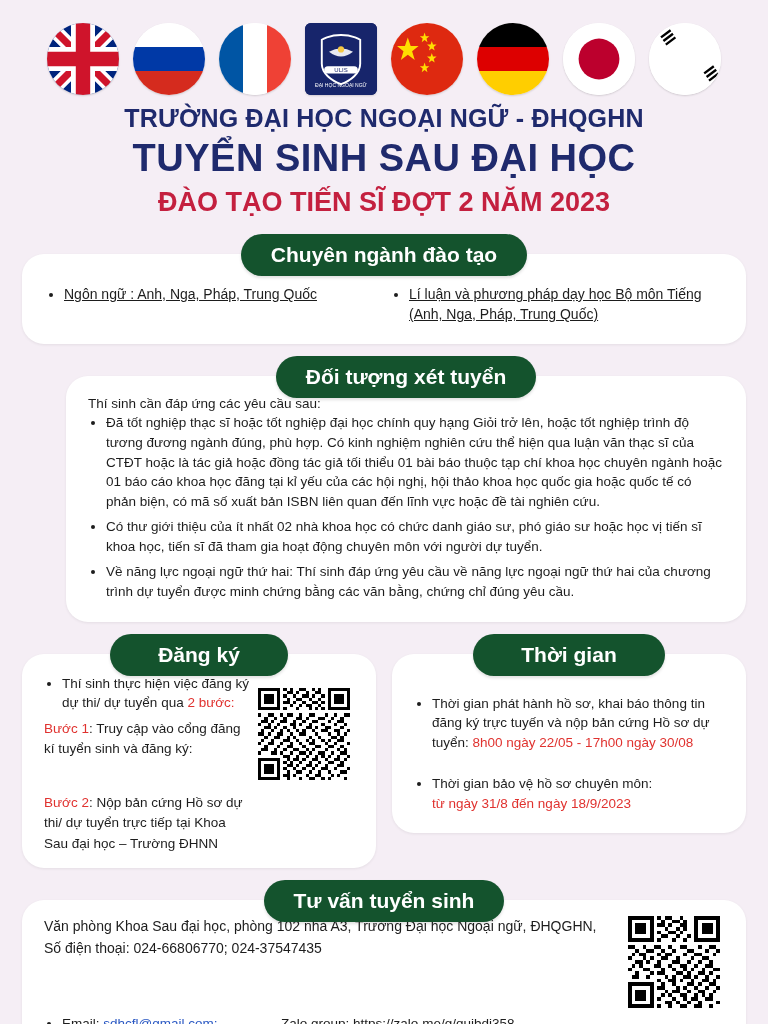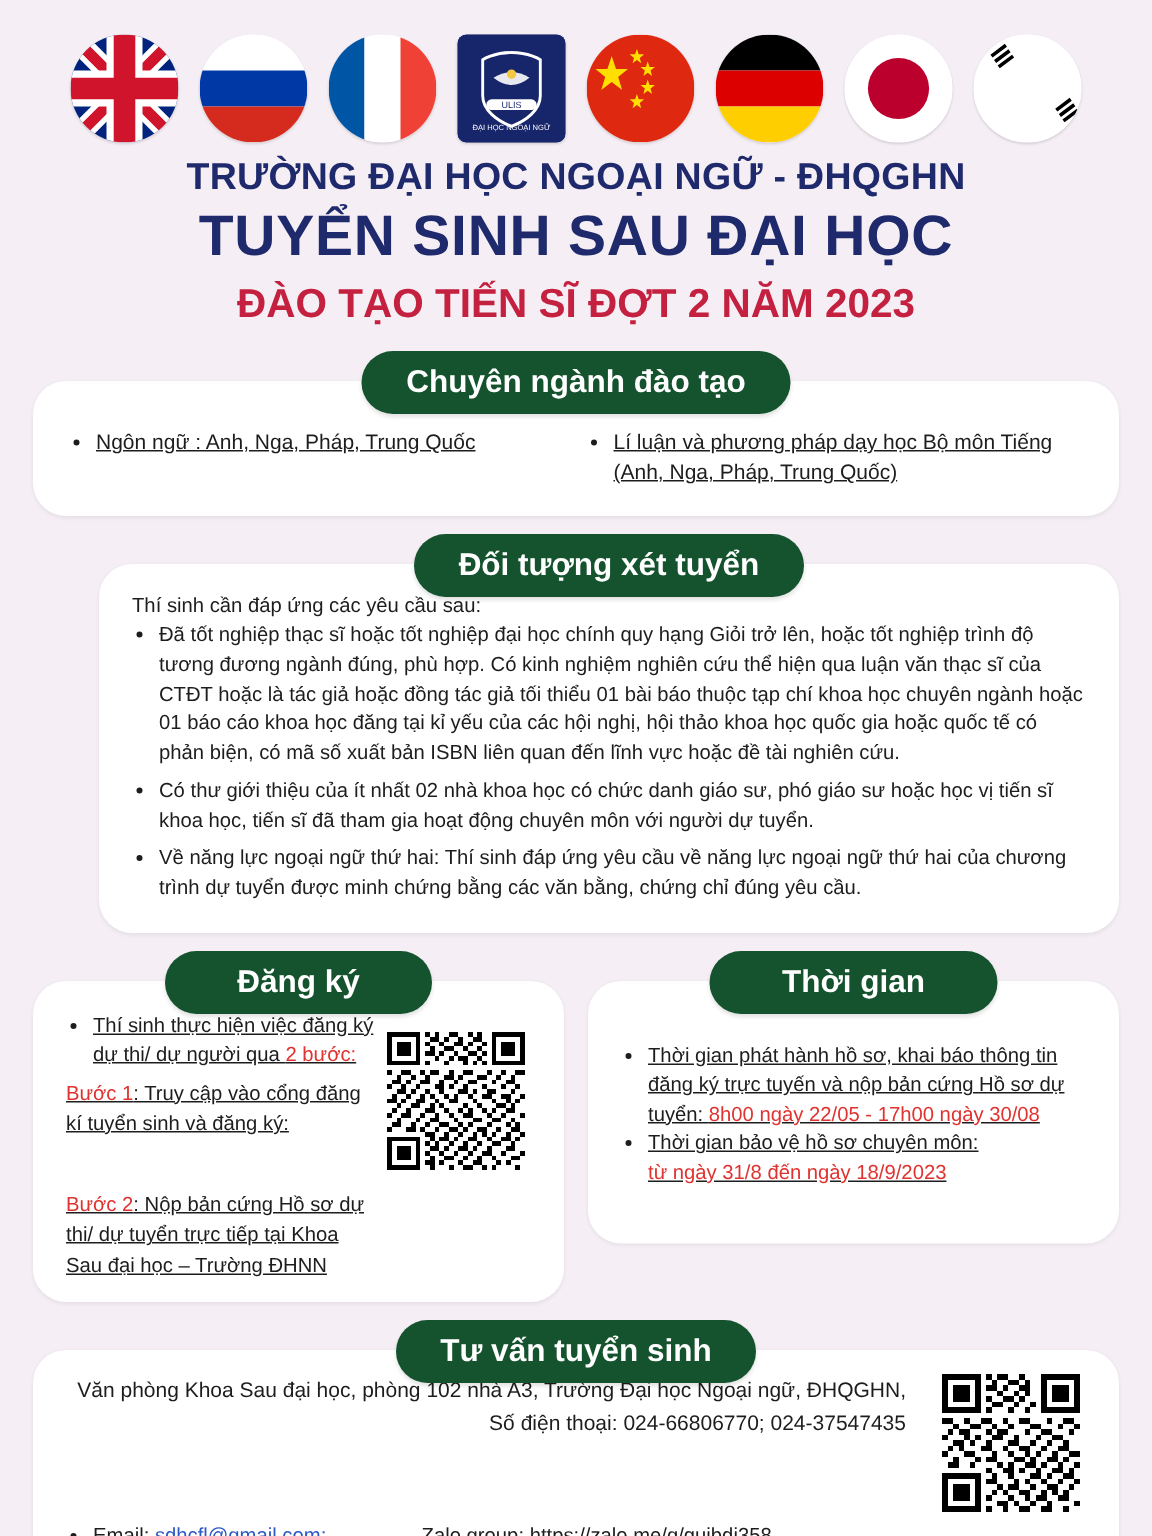--- a/index.html
+++ b/index.html
@@ -110,21 +110,21 @@
 
   .red { color: #e0322f; }
 
   .qr { display: block; }
 
   .dk-body { display: flex; gap: 8px; }
   .dk-text { flex: 1; font-size: 13.5px; line-height: 1.5; }
   .dk-qr { width: 96px; padding-top: 18px; }
 
   .contact-card { font-size: 14px; line-height: 1.55; }
-  .contact-flex { display: flex; gap: 24px; align-items: flex-start; text-align: right; }
+  .contact-flex { display: flex; gap: 4px; align-items: flex-start; }
   .contact-left { flex: 1; }
   .contact-qr { width: 96px; }
 
   .link { color: #2b59c3; text-decoration: underline; }
 </style>
 </head>
 <body>
 
 <div class="flags">
 
@@ -243,32 +243,32 @@
   <div class="card sec-pill-overlap">
     <div class="fs13" style="margin:4px 0 2px;">Thí sinh cần đáp ứng các yêu cầu sau:</div>
     <ul class="bul fs13">
       <li>Đã tốt nghiệp thạc sĩ hoặc tốt nghiệp đại học chính quy hạng Giỏi trở lên, hoặc tốt nghiệp trình độ tương đương ngành đúng, phù hợp. Có kinh nghiệm nghiên cứu thể hiện qua luận văn thạc sĩ của CTĐT hoặc là tác giả hoặc đồng tác giả tối thiểu 01 bài báo thuộc tạp chí khoa học chuyên ngành hoặc 01 báo cáo khoa học đăng tại kỉ yếu của các hội nghị, hội thảo khoa học quốc gia hoặc quốc tế có phản biện, có mã số xuất bản ISBN liên quan đến lĩnh vực hoặc đề tài nghiên cứu.</li>
       <li>Có thư giới thiệu của ít nhất 02 nhà khoa học có chức danh giáo sư, phó giáo sư hoặc học vị tiến sĩ khoa học, tiến sĩ đã tham gia hoạt động chuyên môn với người dự tuyển.</li>
       <li>Về năng lực ngoại ngữ thứ hai: Thí sinh đáp ứng yêu cầu về năng lực ngoại ngữ thứ hai của chương trình dự tuyển được minh chứng bằng các văn bằng, chứng chỉ đúng yêu cầu.</li>
     </ul>
   </div>
 </div>
 
-<div class="row2" style="margin-top:12px;text-decoration:underline;">
+<div class="row2" style="margin-top:12px;">
 
   <div>
     <div class="pill-wrap">
       <span class="pill" style="padding:9px 48px;">Đăng ký</span>
     </div>
     <div class="card sec-pill-overlap" style="min-height:175px;">
       <div class="dk-body">
         <div class="dk-text">
           <ul class="bul" style="margin-top:4px;">
             <li>
-              <span>Thí sinh thực hiện việc đăng ký dự thi/ dự người qua </span><span class="red">2 bước:</span>
+              <span>Thí sinh thực hiện việc đăng ký dự thi/ dự tuyển qua </span><span class="red">2 bước:</span>
             </li>
           </ul>
           <div style="margin-top:4px;">
             <span class="red">Bước 1</span><span>: Truy cập vào cổng đăng kí tuyển sinh và đăng ký:</span>
           </div>
           <div style="margin-top:34px;">
             <span class="red">Bước 2</span><span>: Nộp bản cứng Hồ sơ dự thi/ dự tuyển trực tiếp tại Khoa Sau đại học – Trường ĐHNN</span>
           </div>
         </div>
         <div class="dk-qr">
@@ -493,21 +493,21 @@
       </div>
     </div>
   </div>
 
   <div>
     <div class="pill-wrap">
       <span class="pill" style="padding:9px 48px;">Thời gian</span>
     </div>
     <div class="card sec-pill-overlap" style="min-height:175px;">
       <ul class="bul fs13" style="margin-top:24px;">
-        <li style="margin-bottom:0;">
+        <li style="margin-bottom:22px;">
           <span>Thời gian phát hành hồ sơ, khai báo thông tin đăng ký trực tuyến và nộp bản cứng Hồ sơ dự tuyển: </span><span class="red">8h00 ngày 22/05 - 17h00 ngày 30/08</span>
         </li>
         <li>
           <span>Thời gian bảo vệ hồ sơ chuyên môn:</span><br>
           <span class="red">từ ngày 31/8 đến ngày 18/9/2023</span>
         </li>
       </ul>
     </div>
   </div>
 

